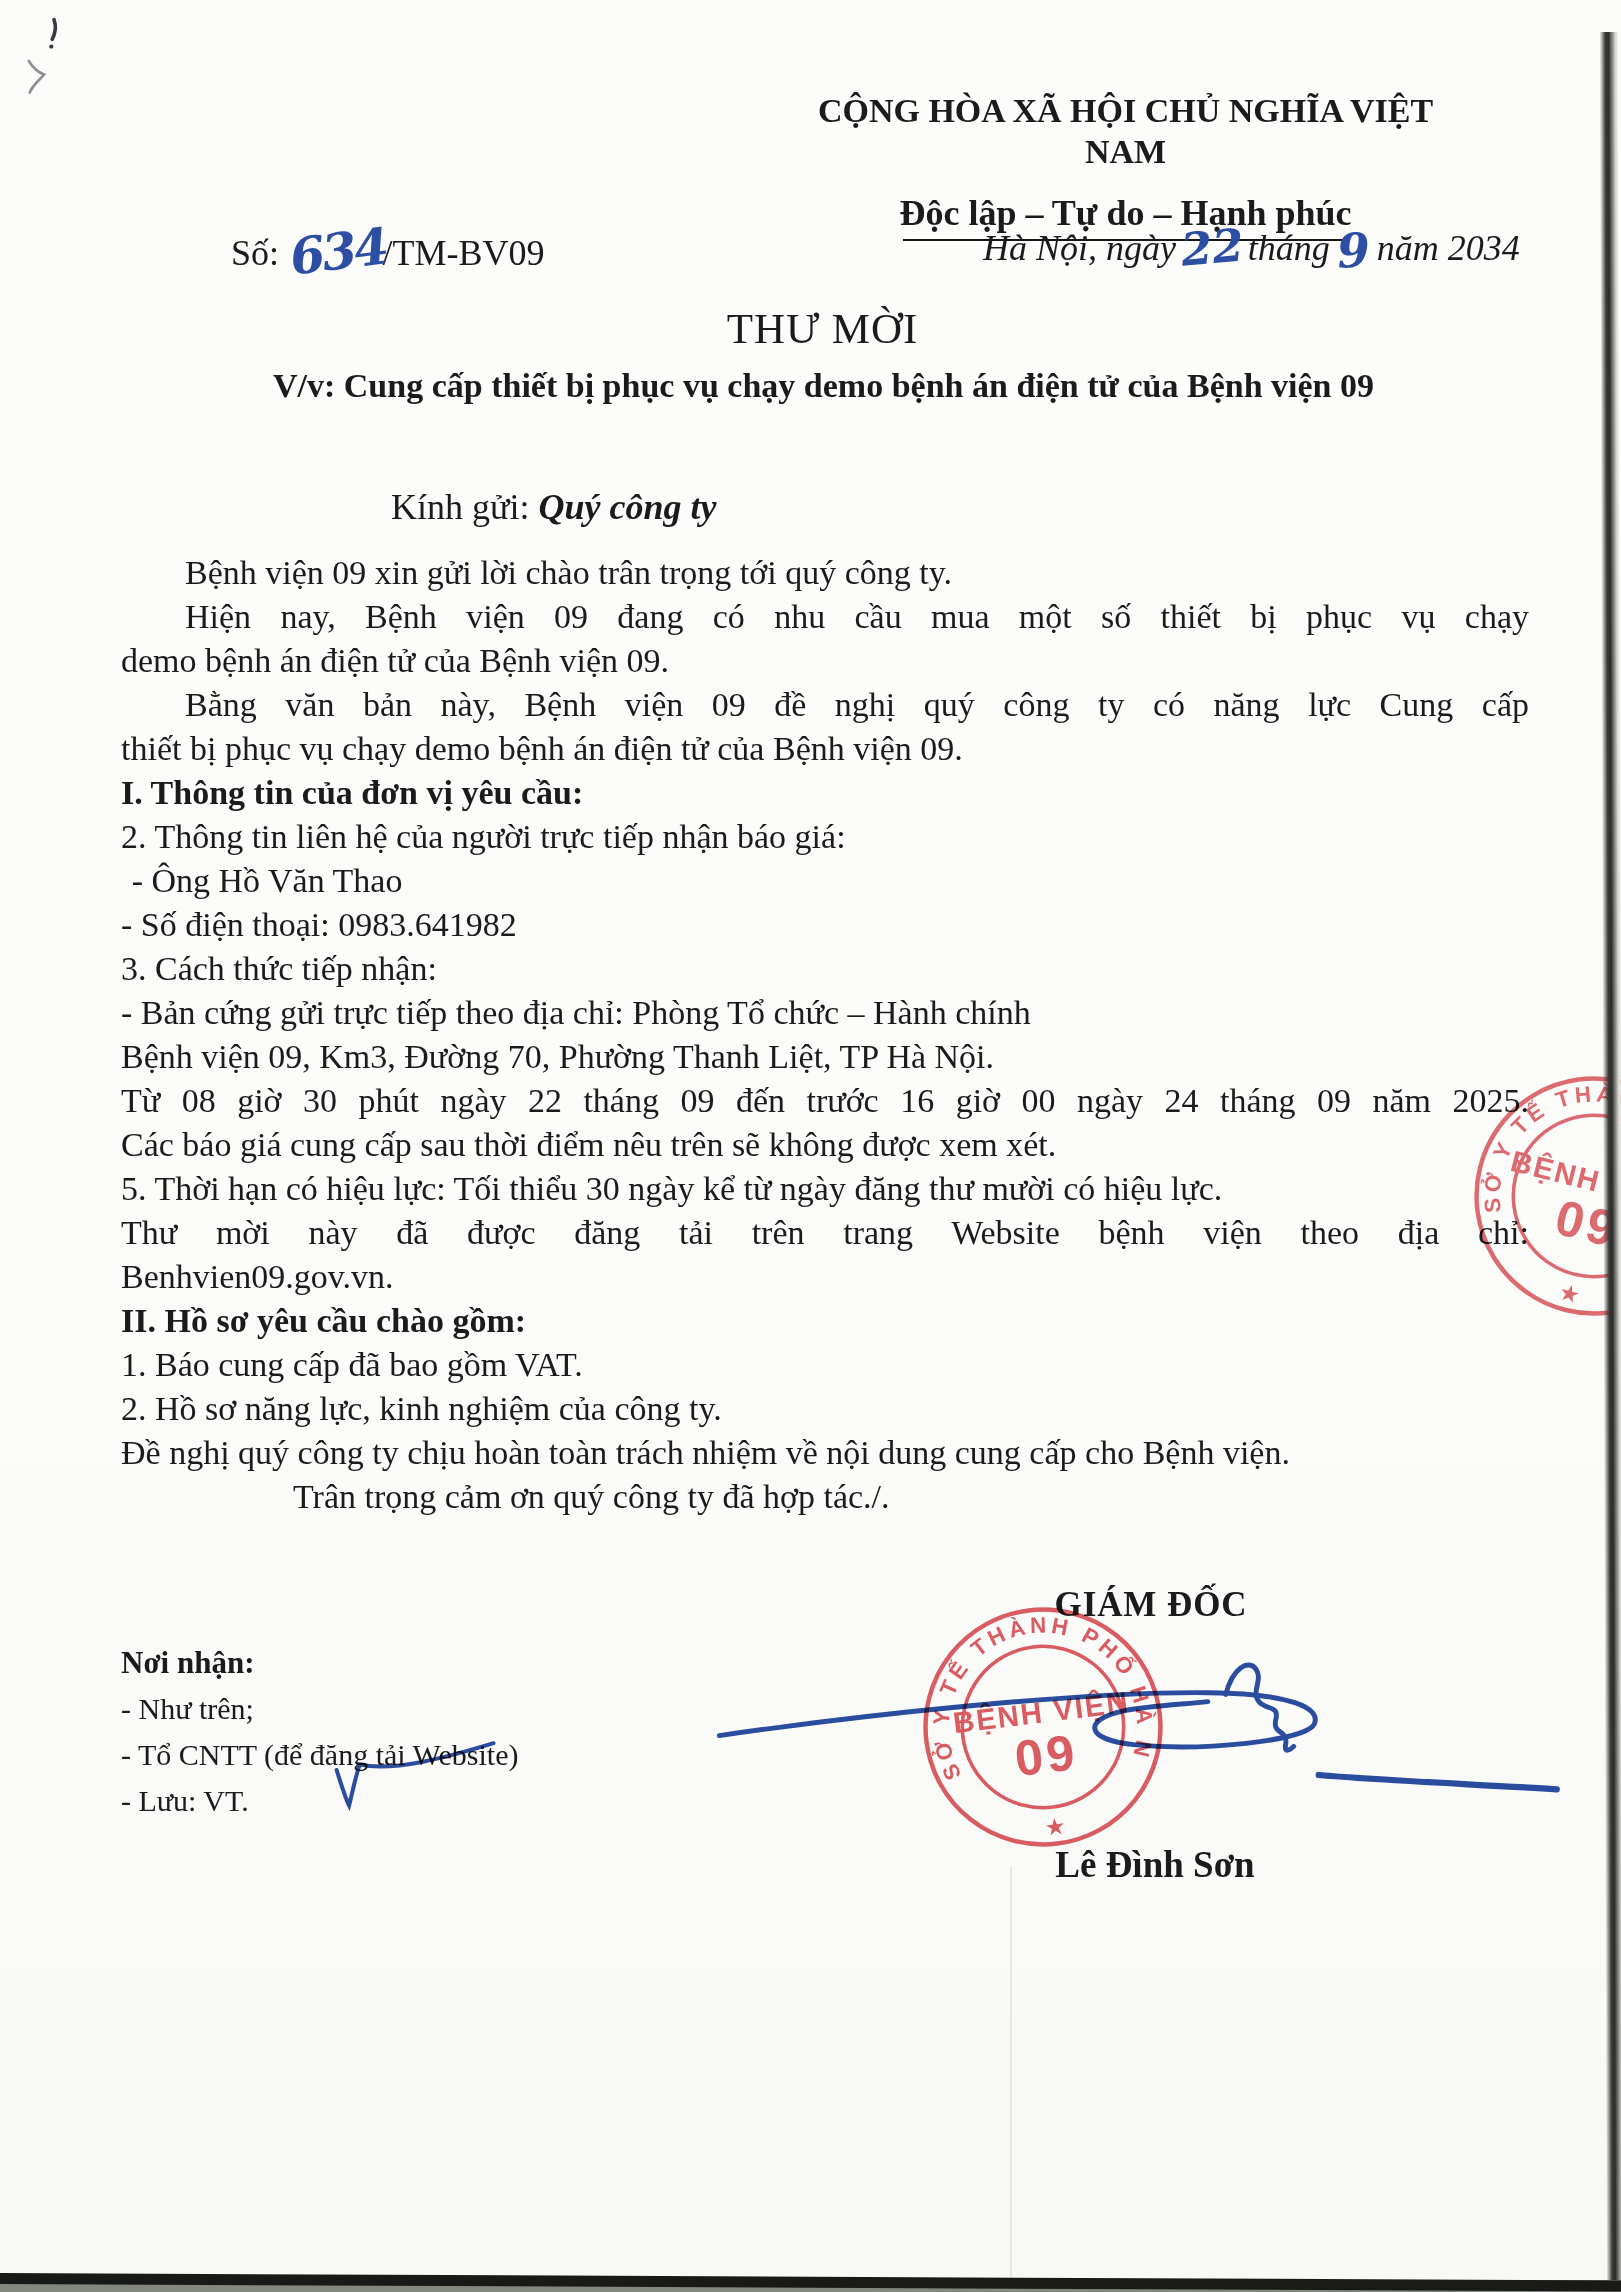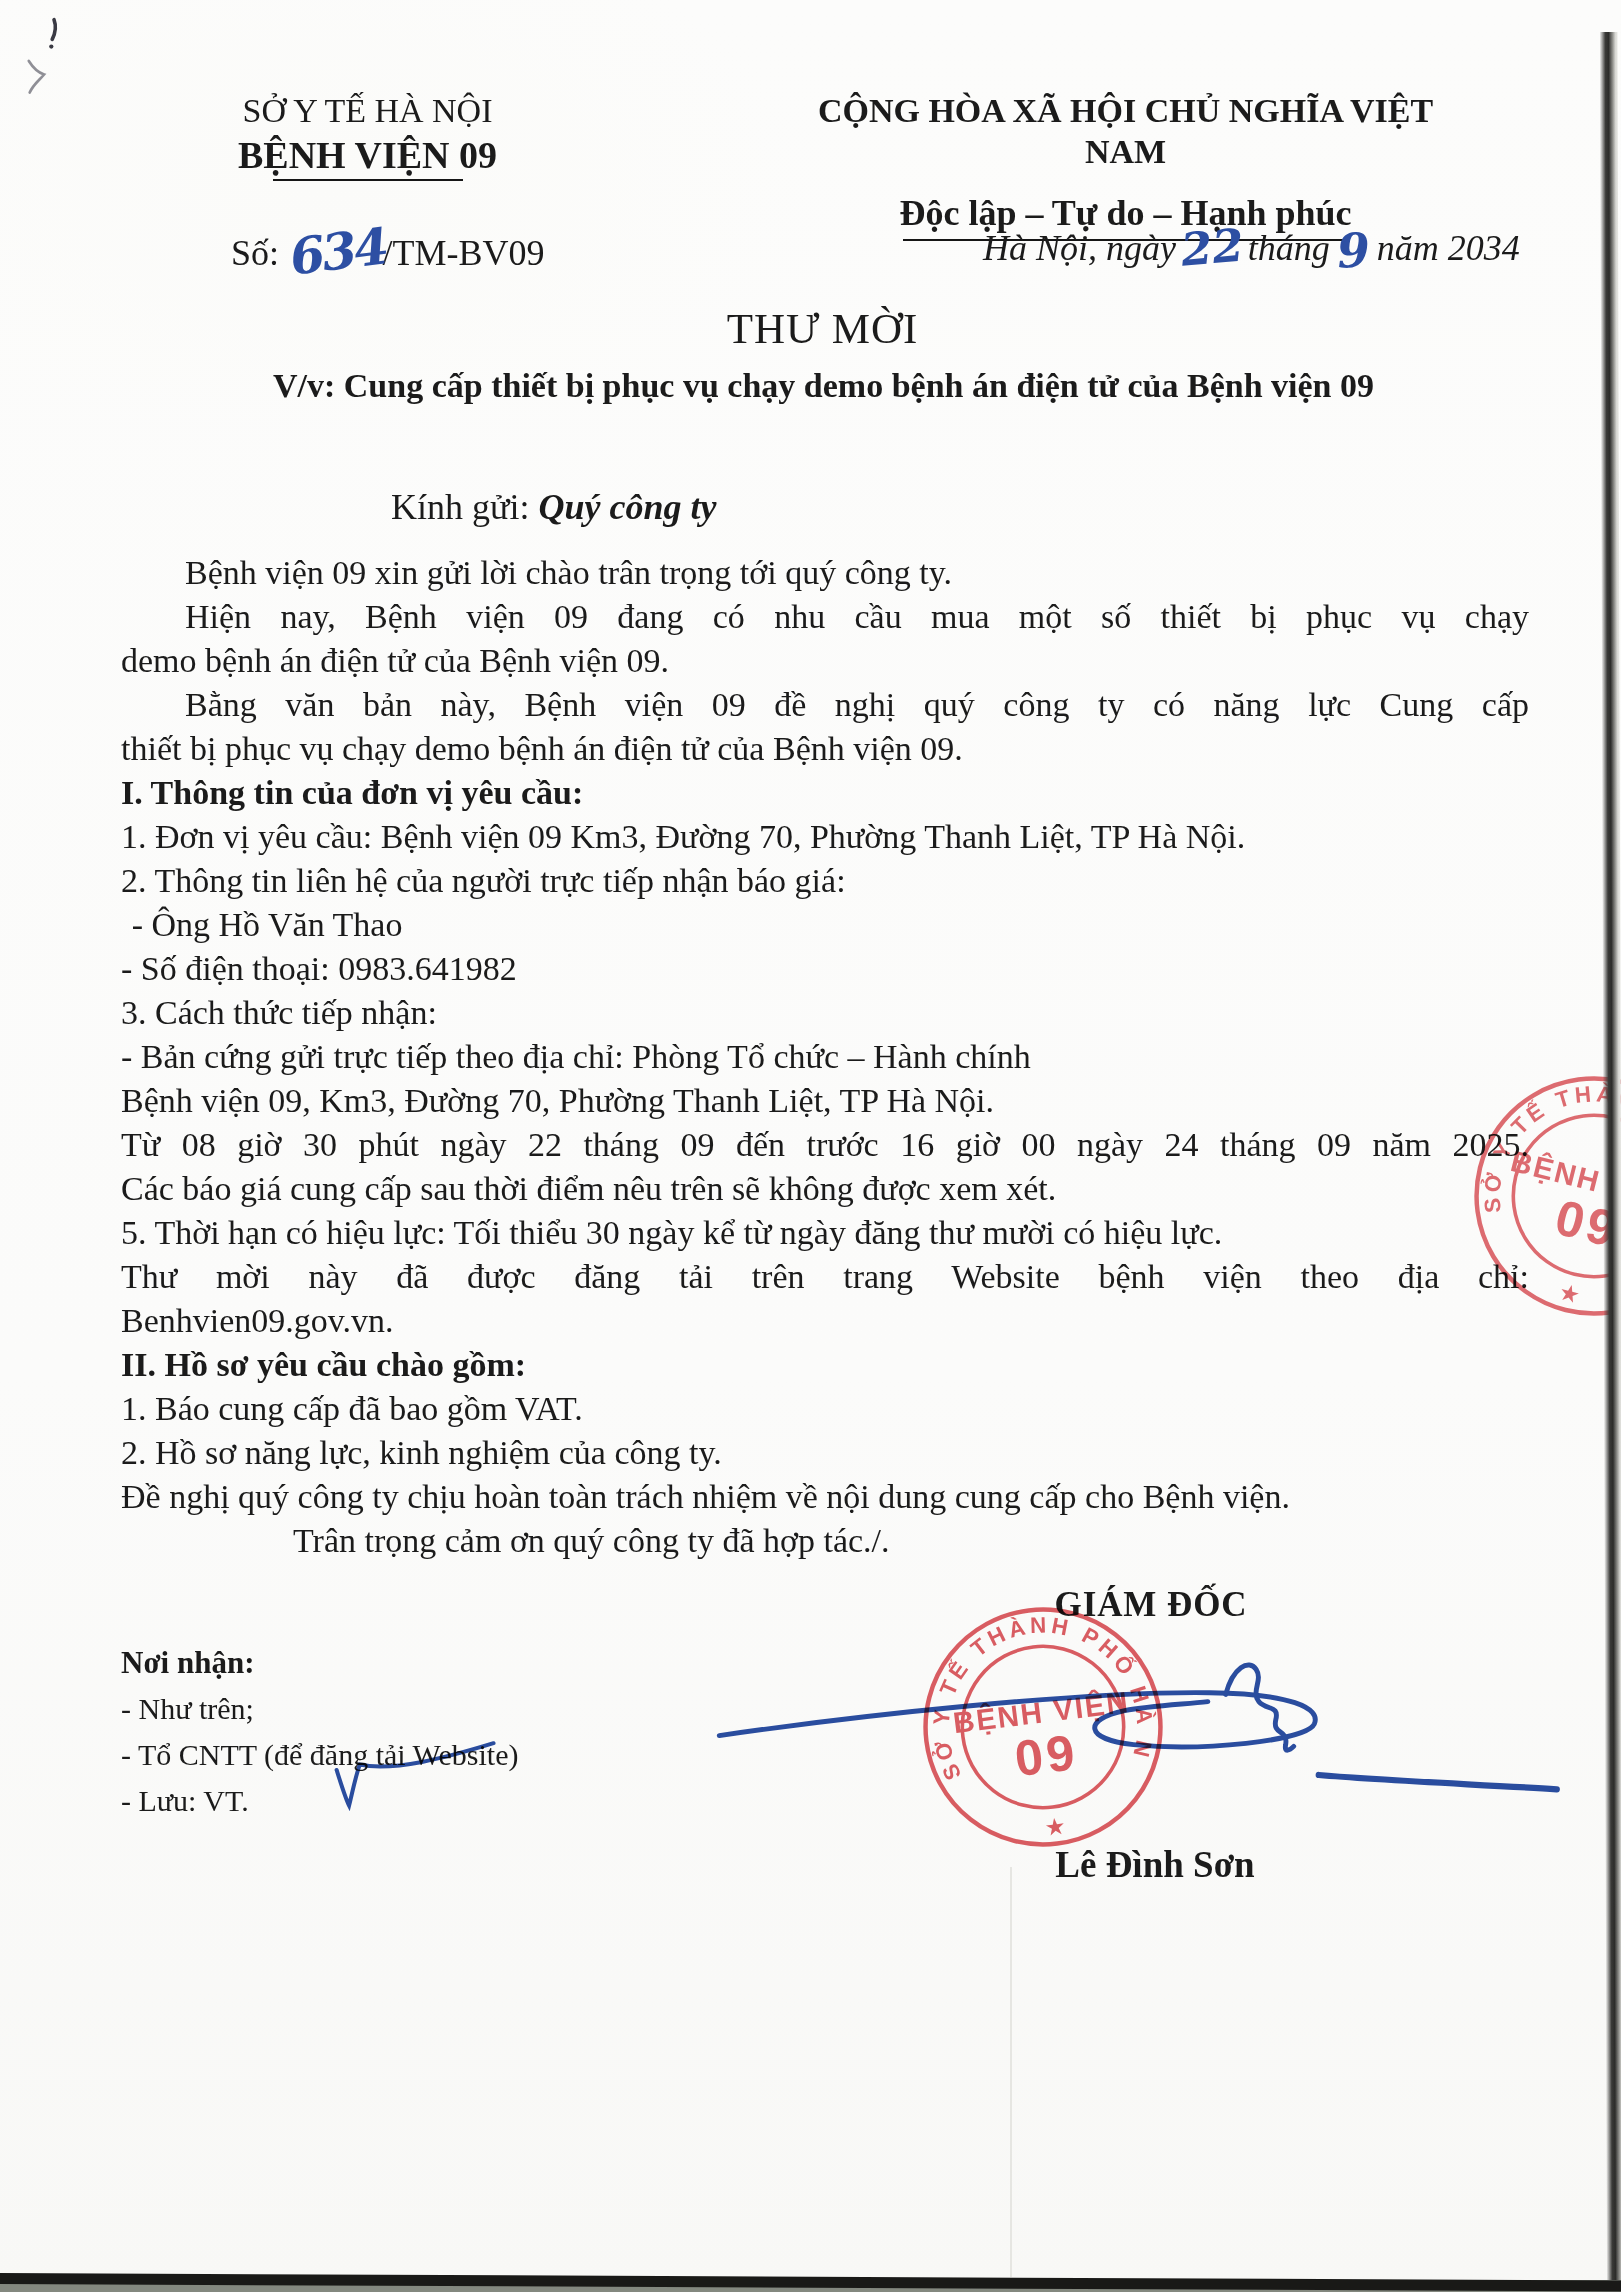--- a/index.html
+++ b/index.html
@@ -59,25 +59,20 @@
 <body>
 
 <div class="page">
 
   <svg class="abs" style="left:18px;top:7.2px;" width="63" height="99" viewBox="0 0 70 110">
     <path d="M40,14 C43,22 42,28 38,36" stroke="#3a3a44" stroke-width="4" fill="none" stroke-linecap="round"></path>
     <circle cx="37" cy="44" r="2.4" fill="#3a3a44"></circle>
     <path d="M12,60 C17,68 23,73 29,75 C24,81 17,86 13,95" stroke="#6b6b74" stroke-width="3" fill="none" stroke-linecap="round" opacity="0.75"></path>
   </svg>
 
-  <div class="abs ctr hdr-left">
-    <div>SỞ Y TẾ HÀ NỘI</div>
-    <div class="org2">BỆNH VIỆN 09</div>
-    <div class="rule"></div>
-  </div>
 
   <div class="abs ctr hdr-right">
     <div>CỘNG HÒA XÃ HỘI CHỦ NGHĨA VIỆT NAM</div>
     <div class="motto">Độc lập – Tự do – Hạnh phúc</div>
     <div class="rule"></div>
   </div>
 
   <div class="abs refline">
     <span>Số:</span>
     <span class="hw hw-num">634</span>
@@ -100,21 +95,20 @@
     <span class="b i">Quý công ty</span>
   </div>
 
   <div class="abs body-col">
       <div class="bl ind">Bệnh viện 09 xin gửi lời chào trân trọng tới quý công ty.</div>
       <div class="bl just ind">Hiện nay, Bệnh viện 09 đang có nhu cầu mua một số thiết bị phục vụ chạy</div>
       <div class="bl">demo bệnh án điện tử của Bệnh viện 09.</div>
       <div class="bl just ind">Bằng văn bản này, Bệnh viện 09 đề nghị quý công ty có năng lực Cung cấp</div>
       <div class="bl">thiết bị phục vụ chạy demo bệnh án điện tử của Bệnh viện 09.</div>
       <div class="bl b">I. Thông tin của đơn vị yêu cầu:</div>
-      <div class="bl">1. Đơn vị yêu cầu: Bệnh viện 09 Km3, Đường 70, Phường Thanh Liệt, TP Hà Nội.</div>
       <div class="bl">2. Thông tin liên hệ của người trực tiếp nhận báo giá:</div>
       <div class="bl ind-s">- Ông Hồ Văn Thao</div>
       <div class="bl">- Số điện thoại: 0983.641982</div>
       <div class="bl">3. Cách thức tiếp nhận:</div>
       <div class="bl">- Bản cứng gửi trực tiếp theo địa chỉ: Phòng Tổ chức – Hành chính</div>
       <div class="bl">Bệnh viện 09, Km3, Đường 70, Phường Thanh Liệt, TP Hà Nội.</div>
       <div class="bl just">Từ 08 giờ 30 phút ngày 22 tháng 09 đến trước 16 giờ 00 ngày 24 tháng 09 năm 2025.</div>
       <div class="bl">Các báo giá cung cấp sau thời điểm nêu trên sẽ không được xem xét.</div>
       <div class="bl">5. Thời hạn có hiệu lực: Tối thiểu 30 ngày kể từ ngày đăng thư mười có hiệu lực.</div>
       <div class="bl just">Thư mời này đã được đăng tải trên trang Website bệnh viện theo địa chỉ:</div>

